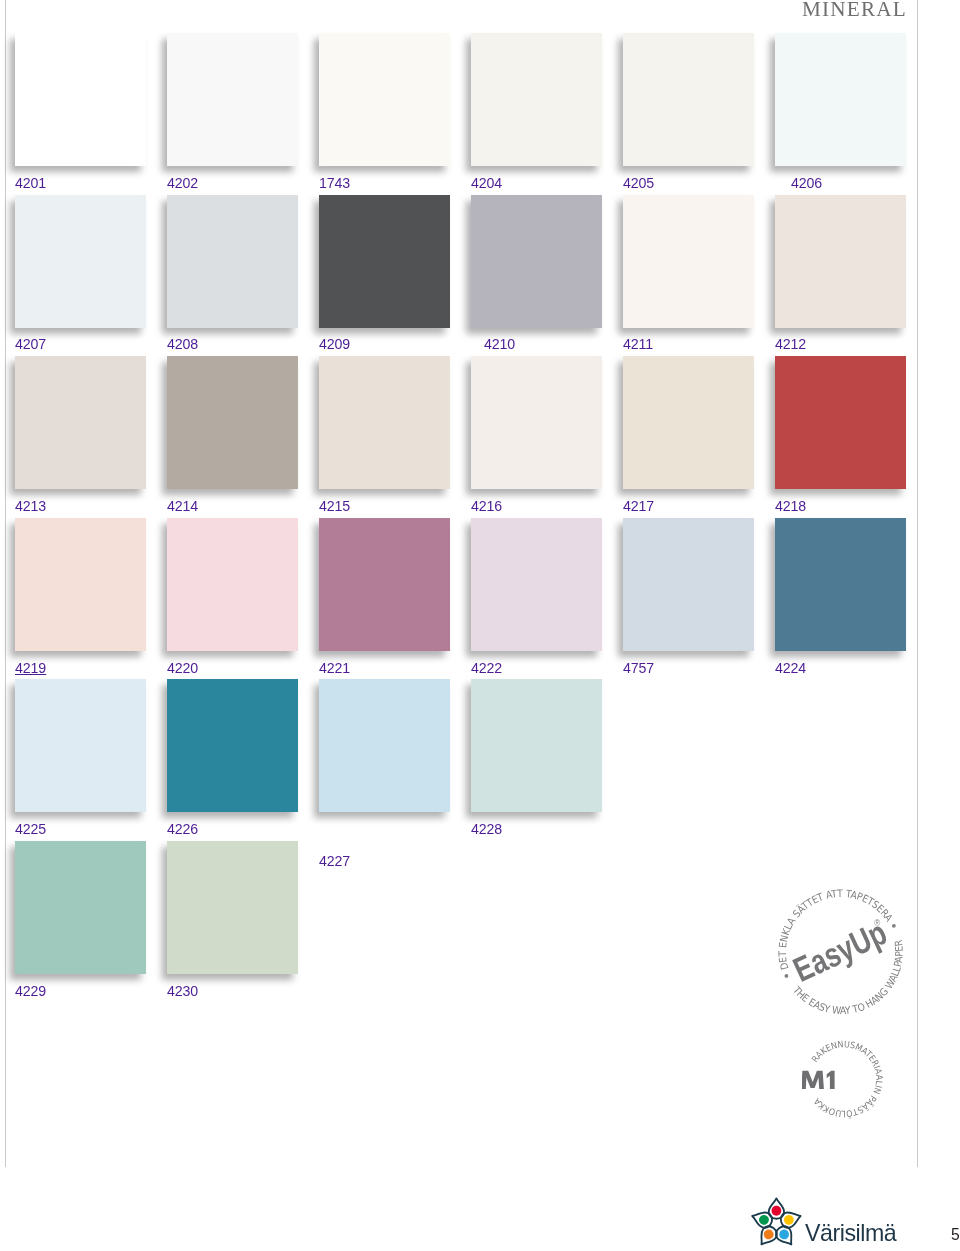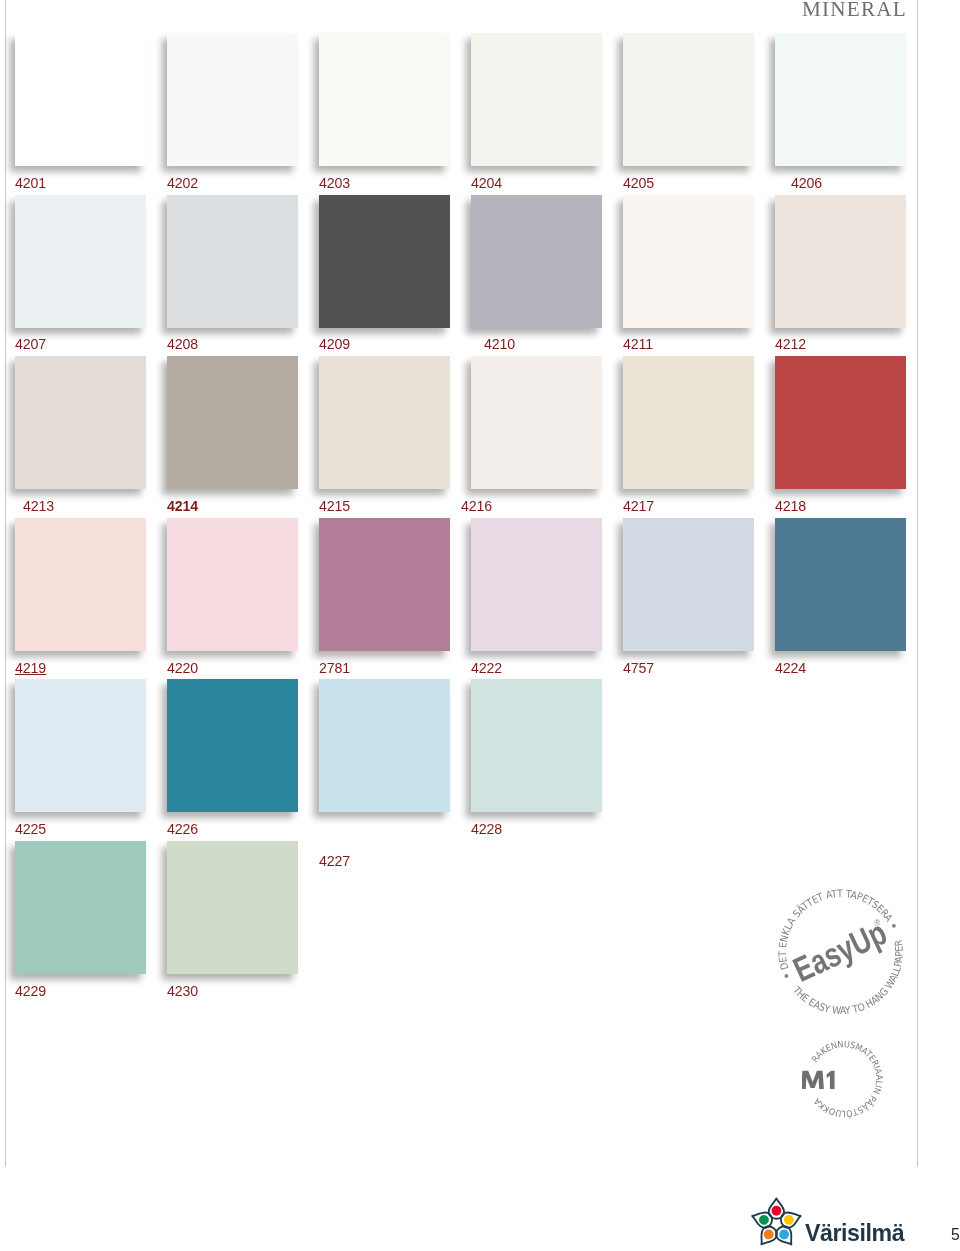--- a/index.html
+++ b/index.html
@@ -8,30 +8,30 @@
   .page{position:absolute;inset:0;}
   .border-left{position:absolute;left:5px;top:0;width:1px;height:1167px;background:#c9c9c9;}
   .border-right{position:absolute;left:917px;top:0;width:1px;height:1167px;background:#c9c9c9;}
   .collection-title{position:absolute;left:802px;top:-3px;font-family:"Liberation Serif",serif;font-size:21.2px;color:#6f6f6f;letter-spacing:1.2px;white-space:nowrap;}
   .grid{position:absolute;left:0;top:0;}
   .chip{position:absolute;width:131px;height:133px;box-shadow:-5px 6px 7px rgba(0,0,0,0.30);}
 
   .logo-easyup{position:absolute;left:775px;top:886px;width:132px;height:132px;}
   .logo-m1{position:absolute;left:802px;top:1038px;width:86px;height:86px;}
   .footer-logo{position:absolute;left:751px;top:1194px;width:56px;height:52px;}
-  .brand-name{position:absolute;left:805px;top:1221.7px;font-size:23.2px;font-weight:bold;color:#1f3647;letter-spacing:-0.45px;font-family:"Liberation Sans",sans-serif;line-height:1;}
+  .brand-name{position:absolute;left:805px;top:1221.7px;font-size:23.2px;font-weight:normal;color:#1f3647;letter-spacing:-0.45px;font-family:"Liberation Sans",sans-serif;line-height:1;}
   .page-number{position:absolute;left:951px;top:1226px;font-size:15.7px;color:#231f20;}
   .eu-ring{font-family:"DejaVu Sans Condensed","DejaVu Sans",sans-serif;font-size:10.2px;font-weight:normal;fill:#808083;letter-spacing:-0.15px;}
   .eu-word{font-family:"Liberation Sans",sans-serif;font-size:34.3px;font-weight:bold;fill:#757578;letter-spacing:0px;}
   .eu-dot{fill:#808083;}
   .eu-reg{font-family:"Liberation Sans",sans-serif;font-size:8.5px;fill:#8a8a8d;}
   .m1-ring{font-family:"DejaVu Sans Condensed","DejaVu Sans",sans-serif;font-size:8.9px;fill:#7d7d80;letter-spacing:0px;}
   .m1-grade{fill:#6f6f72;}
   .petal{fill:none;stroke:#1b3a4b;stroke-width:1.9;stroke-linejoin:round;}
-  .code{position:absolute;font-size:14.2px;color:#7f1d1d;letter-spacing:-0.1px;}
+  .code{position:absolute;font-size:14.2px;color:#4c1d95;letter-spacing:-0.1px;}
 </style>
 </head>
 <body>
 
 <div class="page">
   <div class="border-left"></div>
   <div class="border-right"></div>
   <div class="collection-title">MINERAL</div>
 
   <svg class="logo-easyup" viewBox="0 0 132 132">
@@ -81,57 +81,57 @@
       </g>
   </svg>
   <div class="brand-name">Värisilmä</div>
   <div class="page-number">5</div>
   <div class="grid" id="swatch-grid">
       <div class="chip" style="left: 15px; top: 33px; background: rgb(255, 255, 255);"></div>
       <div class="code" style="left: 15px; top: 174.8px;">4201</div>
       <div class="chip" style="left: 167px; top: 33px; background: rgb(248, 248, 248);"></div>
       <div class="code" style="left: 167px; top: 174.8px;">4202</div>
       <div class="chip" style="left: 319px; top: 33px; background: rgb(250, 249, 244);"></div>
-      <div class="code" style="left: 319px; top: 174.8px;">4203</div>
+      <div class="code" style="left: 319px; top: 174.8px;">1743</div>
       <div class="chip" style="left: 471px; top: 33px; background: rgb(245, 243, 238);"></div>
       <div class="code" style="left: 471px; top: 174.8px; text-align: center;">4204</div>
       <div class="chip" style="left: 623px; top: 33px; background: rgb(245, 243, 238);"></div>
       <div class="code" style="left: 623px; top: 174.8px;">4205</div>
       <div class="chip" style="left: 775px; top: 33px; background: rgb(242, 247, 247);"></div>
       <div class="code" style="left: 791px; top: 174.8px; text-align: center;">4206</div>
       <div class="chip" style="left: 15px; top: 194.6px; background: rgb(235, 240, 243);"></div>
       <div class="code" style="left: 15px; top: 336.4px;">4207</div>
       <div class="chip" style="left: 167px; top: 194.6px; background: rgb(219, 223, 226);"></div>
       <div class="code" style="left: 167px; top: 336.4px;">4208</div>
       <div class="chip" style="left: 319px; top: 194.6px; background: rgb(81, 82, 84);"></div>
       <div class="code" style="left: 319px; top: 336.4px;">4209</div>
       <div class="chip" style="left: 471px; top: 194.6px; background: rgb(181, 179, 187);"></div>
       <div class="code" style="left: 484px; top: 336.4px;">4210</div>
       <div class="chip" style="left: 623px; top: 194.6px; background: rgb(249, 244, 240);"></div>
       <div class="code" style="left: 623px; top: 336.4px;">4211</div>
       <div class="chip" style="left: 775px; top: 194.6px; background: rgb(238, 228, 222);"></div>
       <div class="code" style="left: 775px; top: 336.4px;">4212</div>
       <div class="chip" style="left: 15px; top: 356.2px; background: rgb(227, 220, 215);"></div>
-      <div class="code" style="left: 23px; top: 498px;">4213</div>
+      <div class="code" style="left: 15px; top: 498px;">4213</div>
       <div class="chip" style="left: 167px; top: 356.2px; background: rgb(179, 170, 162);"></div>
-      <div class="code" style="left: 167px; top: 498px; font-weight: bold;">4214</div>
+      <div class="code" style="left: 167px; top: 498px;">4214</div>
       <div class="chip" style="left: 319px; top: 356.2px; background: rgb(233, 224, 216);"></div>
       <div class="code" style="left: 319px; top: 498px;">4215</div>
       <div class="chip" style="left: 471px; top: 356.2px; background: rgb(243, 238, 234);"></div>
-      <div class="code" style="left: 461px; top: 498px;">4216</div>
+      <div class="code" style="left: 471px; top: 498px;">4216</div>
       <div class="chip" style="left: 623px; top: 356.2px; background: rgb(235, 227, 213);"></div>
       <div class="code" style="left: 623px; top: 498px;">4217</div>
       <div class="chip" style="left: 775px; top: 356.2px; background: rgb(188, 70, 70);"></div>
       <div class="code" style="left: 775px; top: 498px;">4218</div>
       <div class="chip" style="left: 15px; top: 517.8px; background: rgb(245, 224, 217);"></div>
       <div class="code" style="left: 15px; top: 659.6px; text-decoration: underline;">4219</div>
       <div class="chip" style="left: 167px; top: 517.8px; background: rgb(246, 220, 224);"></div>
       <div class="code" style="left: 167px; top: 659.6px;">4220</div>
       <div class="chip" style="left: 319px; top: 517.8px; background: rgb(178, 125, 150);"></div>
-      <div class="code" style="left: 319px; top: 659.6px;">2781</div>
+      <div class="code" style="left: 319px; top: 659.6px;">4221</div>
       <div class="chip" style="left: 471px; top: 517.8px; background: rgb(231, 218, 228);"></div>
       <div class="code" style="left: 471px; top: 659.6px;">4222</div>
       <div class="chip" style="left: 623px; top: 517.8px; background: rgb(210, 219, 227);"></div>
       <div class="code" style="left: 623px; top: 659.6px;">4757</div>
       <div class="chip" style="left: 775px; top: 517.8px; background: rgb(79, 122, 148);"></div>
       <div class="code" style="left: 775px; top: 659.6px;">4224</div>
       <div class="chip" style="left: 15px; top: 679.4px; background: rgb(223, 235, 243);"></div>
       <div class="code" style="left: 15px; top: 821.2px;">4225</div>
       <div class="chip" style="left: 167px; top: 679.4px; background: rgb(42, 134, 156);"></div>
       <div class="code" style="left: 167px; top: 821.2px; text-align: right;">4226</div>

